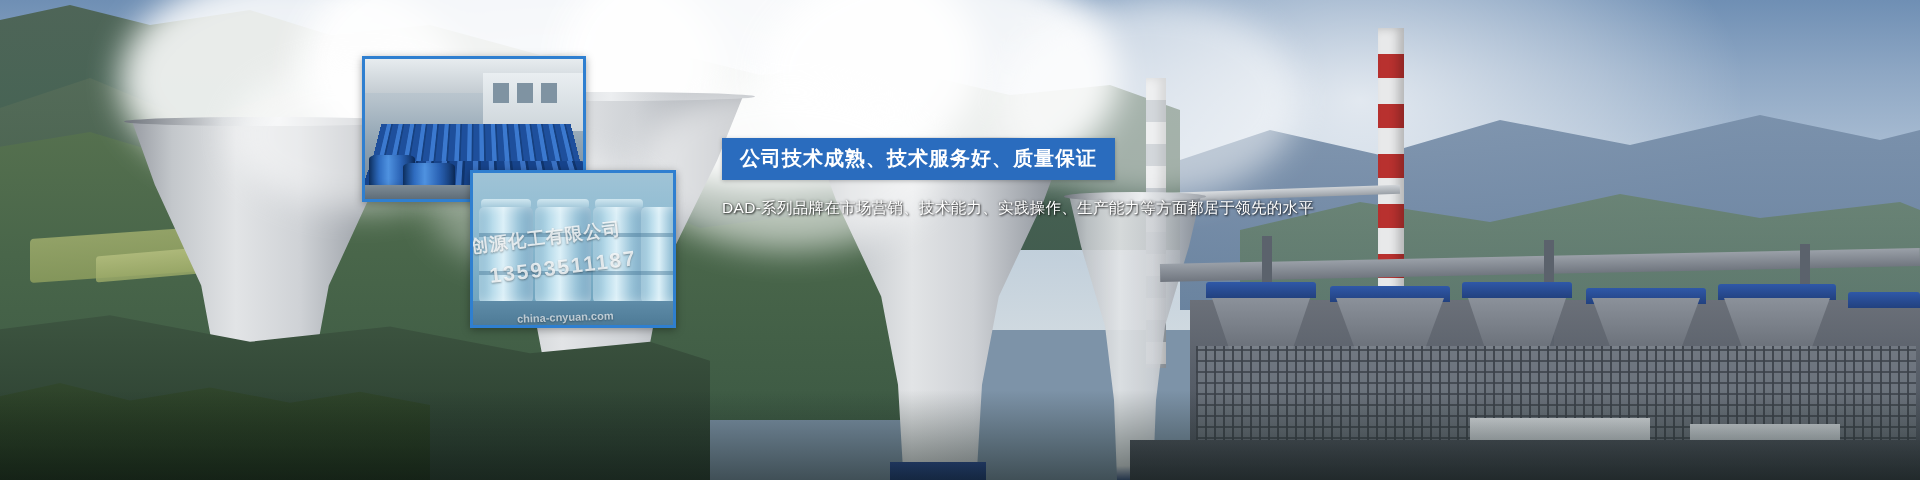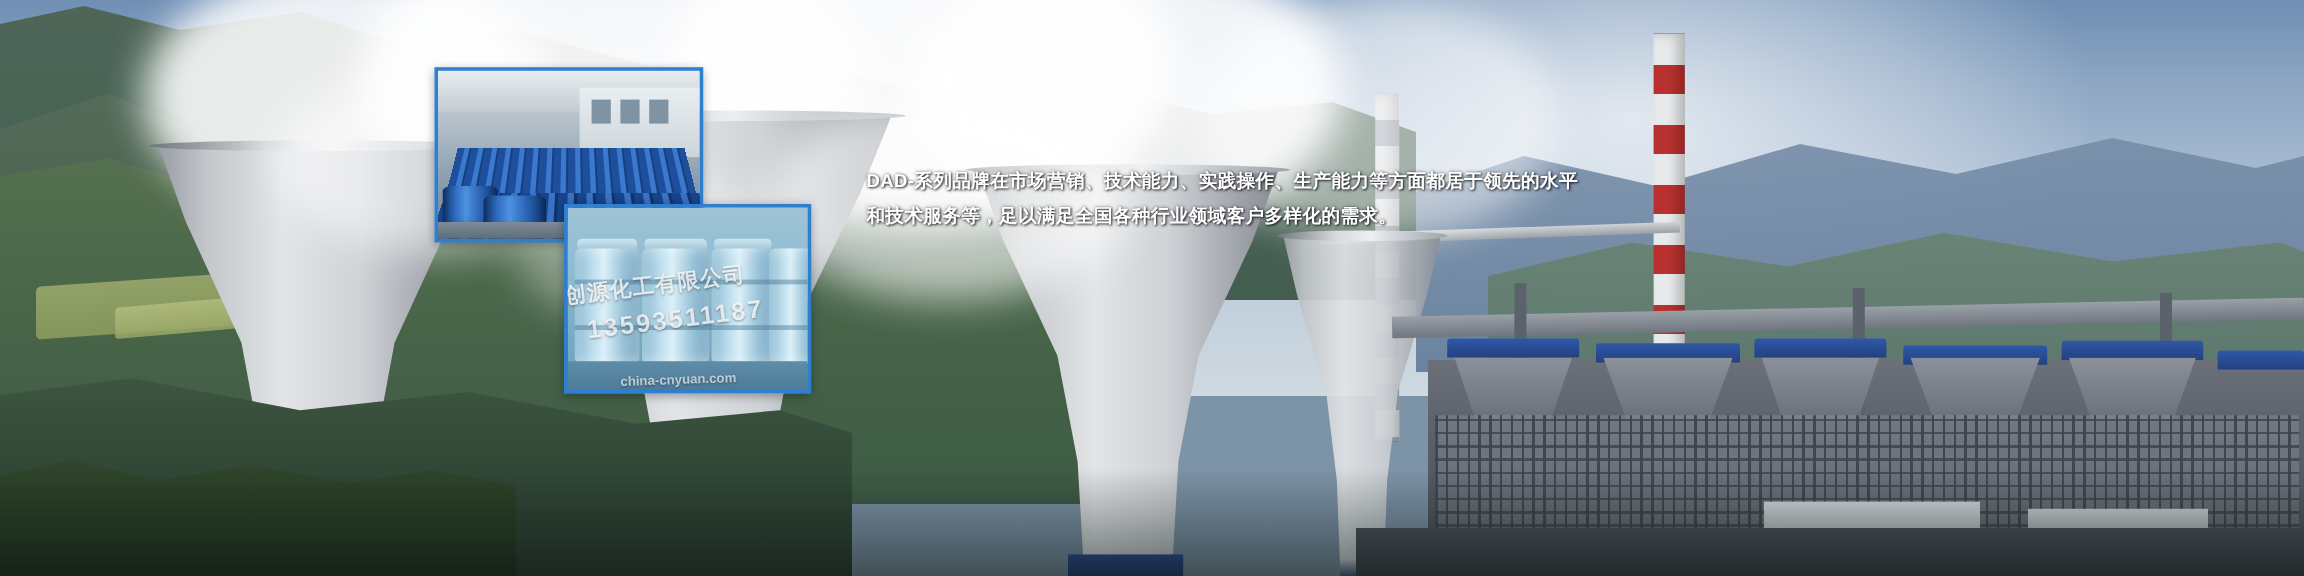--- a/index.html
+++ b/index.html
@@ -329,23 +329,24 @@
     background:#2a6cbe;
     color:#ffffff;
     font-size:20px;font-weight:700;
     padding:7px 18px 8px 18px;
     letter-spacing:1px;
     white-space:nowrap;
     box-shadow:0 1px 4px rgba(0,0,0,.25);
   }
 
   .body{
+    margin-top:14px;
     color:#ffffff;
     font-size:15.5px;
-    font-weight:700;
+    font-weight:400;
     line-height:1.85;
     letter-spacing:.3px;
     text-shadow:1px 1px 2px rgba(0,0,0,.75),0 0 3px rgba(0,0,0,.5);
     white-space:nowrap;
   }
   .body div{margin:0;}
 </style>
 </head>
 <body>
 
@@ -440,19 +441,19 @@
     <div class="p2-drum p2d4"></div>
     <div class="p2-ring" style="left:6px;width:202px;top:60px"></div>
     <div class="p2-ring" style="left:6px;width:202px;top:98px"></div>
     <div class="p2-floor"></div>
     <div class="wm wm1">德阳市创源化工有限公司</div>
     <div class="wm wm2">13593511187</div>
     <div class="wm wm3">china-cnyuan.com</div>
   </div>
 
   <div class="textblock">
+    <div><span class="subbar">公司技术成熟、技术服务好、质量保证</span></div>
     <div class="body">
       <div>DAD-系列品牌在市场营销、技术能力、实践操作、生产能力等方面都居于领先的水平</div>
-      <div>和技术服务等，足以满足全国各种行业领域客户多样化的需求。</div>
     </div>
   </div>
 
 </div>
 
 </body></html>

